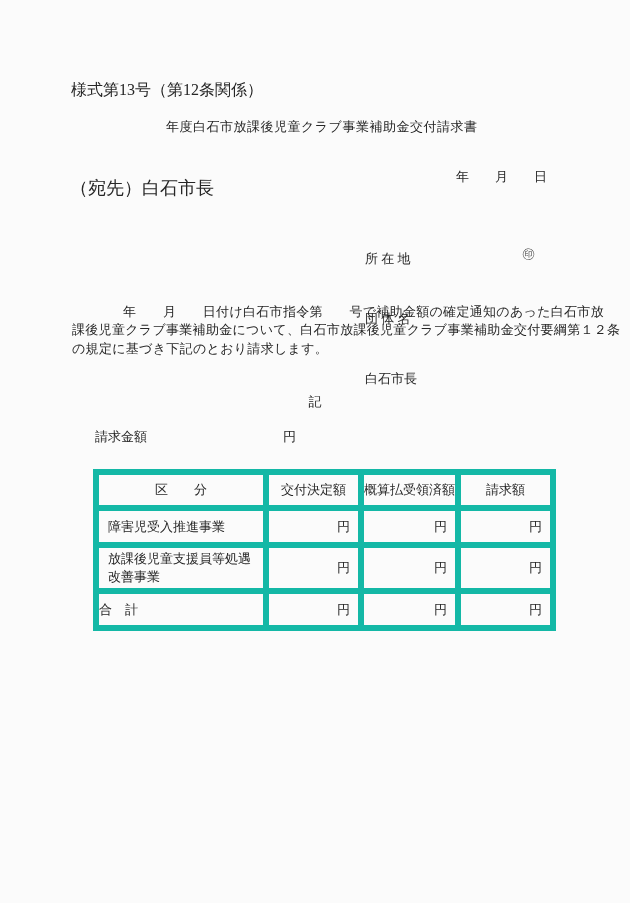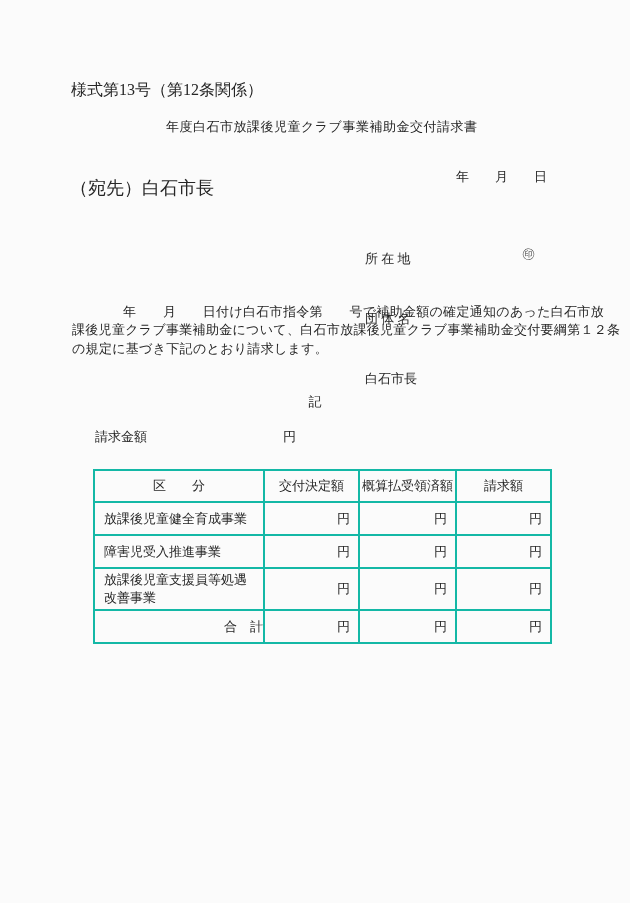--- a/index.html
+++ b/index.html
@@ -44,30 +44,30 @@
     table-layout: fixed;
     width: 457px;
     font-size: 13px;
     color: #262626;
   }
   #request-table col.c1 { width: 170px; }
   #request-table col.c2 { width: 95px; }
   #request-table col.c3 { width: 97px; }
   #request-table col.c4 { width: 95px; }
   #request-table th, #request-table td {
-    border: 2px solid #14b8a6;
+    border: 6px solid #14b8a6;
     font-weight: normal;
     padding: 0;
     vertical-align: middle;
     white-space: pre-wrap;
   }
   #request-table th { text-align: center; height: 30px; }
   #request-table td.label-cell { text-align: left; padding-left: 9px; padding-right: 6px; }
   #request-table td.value-cell { text-align: right; padding-right: 8px; }
-  #request-table td.total-cell { text-align: right; }
+  #request-table td.total-cell { text-align: left; }
   #request-table tr.r-normal td { height: 31px; }
   #request-table tr.r-tall td { height: 40px; }
 </style>
 </head>
 <body>
 
 <div class="abs" id="form-number">様式第13号（第12条関係）</div>
 
 <div class="abs" id="doc-title">年度白石市放課後児童クラブ事業補助金交付請求書</div>
 
@@ -100,26 +100,20 @@
       <col class="c4">
   </colgroup>
   <tbody>
       <tr>
     <th>区　　分</th>
     <th>交付決定額</th>
     <th>概算払受領済額</th>
     <th>請求額</th>
   </tr>
   <tr class="r-normal">
-    <td class="label-cell">放課後児童健全育成事業</td>
-    <td class="value-cell">円</td>
-    <td class="value-cell">円</td>
-    <td class="value-cell">円</td>
-  </tr>
-  <tr class="r-normal">
     <td class="label-cell">障害児受入推進事業</td>
     <td class="value-cell">円</td>
     <td class="value-cell">円</td>
     <td class="value-cell">円</td>
   </tr>
   <tr class="r-tall">
     <td class="label-cell">放課後児童支援員等処遇改善事業</td>
     <td class="value-cell">円</td>
     <td class="value-cell">円</td>
     <td class="value-cell">円</td>

